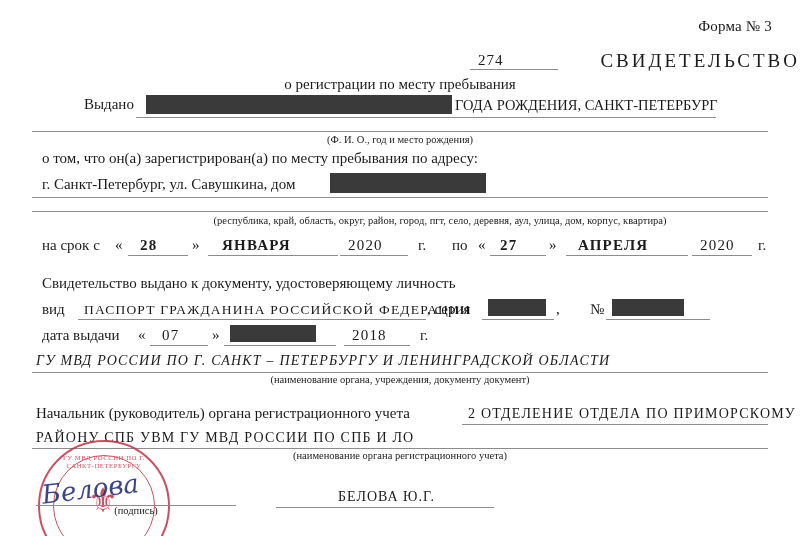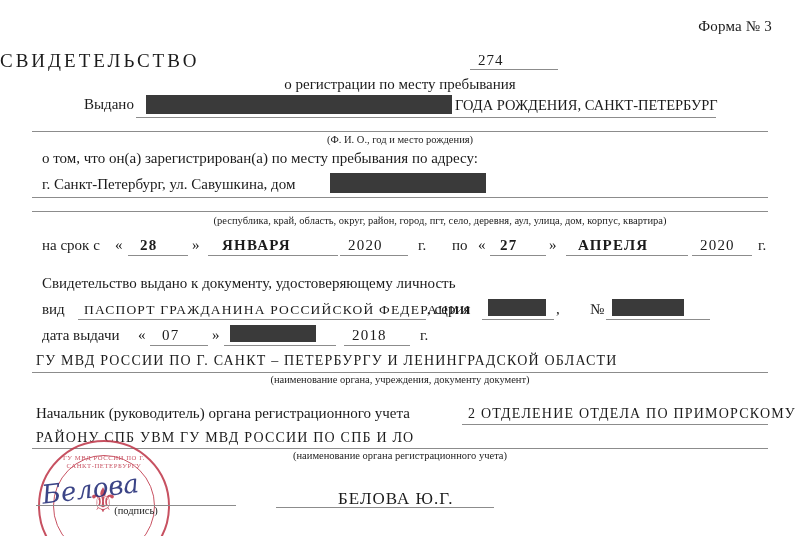--- a/index.html
+++ b/index.html
@@ -26,21 +26,21 @@
     top: 18px;
     right: 28px;
     font-size: 15px;
     letter-spacing: 0.2px;
   }
   .title {
     position: absolute;
     top: 50px;
     left: 0;
     width: 800px;
-    text-align: left;
+    text-align: right;
     font-size: 19px;
     letter-spacing: 3px;
     font-weight: 400;
   }
   .title-num {
     position: absolute;
     top: 52px;
     left: 478px;
     font-size: 15px;
     letter-spacing: 1px;
@@ -130,21 +130,21 @@
     height: 40px;
     color: #26307a;
     font-family: "DejaVu Serif", serif;
     font-style: italic;
     font-size: 26px;
     transform: rotate(-7deg);
     opacity: 0.9;
   }
   .name-right {
     position: absolute;
-    font-size: 17px;
+    font-size: 14px;
     letter-spacing: 1px;
   }
 </style>
 </head>
 <body>
 
 <div class="page">
 
   <div class="form-no">Форма № 3</div>
 
@@ -206,21 +206,21 @@
   <div class="row" style="left:138px; top:327px;">«</div>
   <div class="row sp" style="left:162px; top:327px;">07</div>
   <div class="rule" style="left:150px; top:345px; width:58px;"></div>
   <div class="row" style="left:212px; top:327px;">»</div>
   <div class="redact" style="left:230px; top:325px; width:86px; height:17px;"></div>
   <div class="rule" style="left:224px; top:345px; width:112px;"></div>
   <div class="row sp" style="left:352px; top:327px;">2018</div>
   <div class="rule" style="left:344px; top:345px; width:66px;"></div>
   <div class="row" style="left:420px; top:327px;">г.</div>
 
-  <div class="row sp" style="left:36px; top:353px; font-size:14px;">ГУ  МВД  РОССИИ  ПО  Г. САНКТ – ПЕТЕРБУРГУ  И  ЛЕНИНГРАДСКОЙ ОБЛАСТИ</div>
+  <div class="row sp" style="left:36px; top:353px; font-size:14px;font-style:italic;">ГУ  МВД  РОССИИ  ПО  Г. САНКТ – ПЕТЕРБУРГУ  И  ЛЕНИНГРАДСКОЙ ОБЛАСТИ</div>
   <div class="rule" style="left:32px; top:372px; width:736px;"></div>
   <div class="caption" style="top:374px;">(наименование органа, учреждения, документу документ)</div>
 
   <div class="row" style="left:36px; top:405px;">Начальник (руководитель) органа регистрационного учета</div>
   <div class="row sp" style="left:468px; top:406px; font-size:14px;">2 ОТДЕЛЕНИЕ ОТДЕЛА  ПО ПРИМОРСКОМУ</div>
   <div class="rule" style="left:462px; top:424px; width:306px;"></div>
   <div class="row sp" style="left:36px; top:430px; font-size:14px;">РАЙОНУ СПБ УВМ  ГУ  МВД  РОССИИ  ПО  СПБ  И  ЛО</div>
   <div class="rule" style="left:32px; top:448px; width:736px;"></div>
   <div class="caption" style="top:450px;">(наименование органа регистрационного учета)</div>
 

